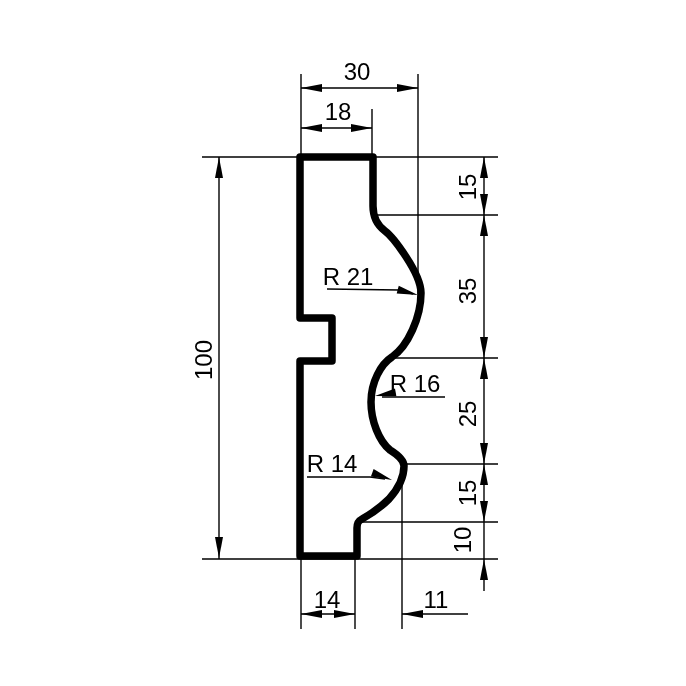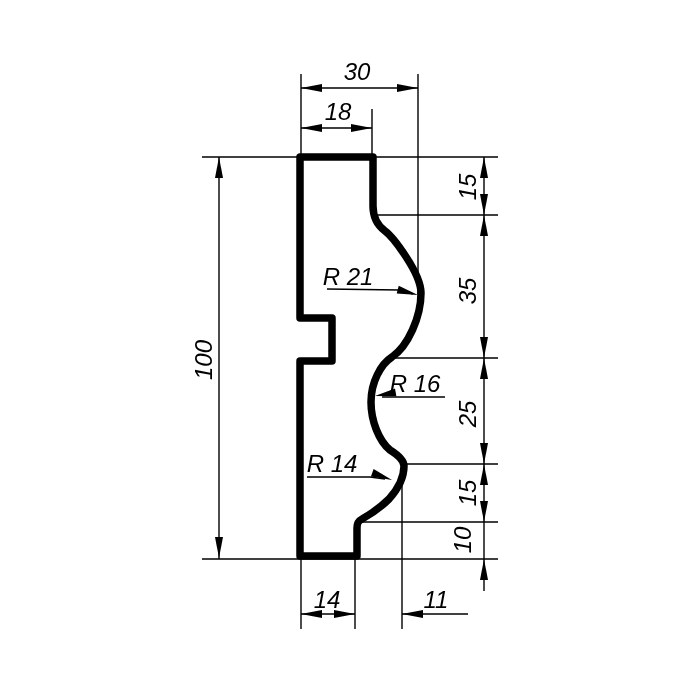--- a/index.html
+++ b/index.html
@@ -6,21 +6,20 @@
     margin: 0;
     padding: 0;
     background: #ffffff;
   }
   .stage {
     position: relative;
     width: 686px;
     height: 686px;
     background: #ffffff;
     overflow: hidden;
-    font-style: italic;
   }
   svg { display: block; }
   .profile {
     fill: none;
     stroke: #000000;
     stroke-width: 7.5;
     stroke-linejoin: round;
   }
   .thin {
     fill: none;

